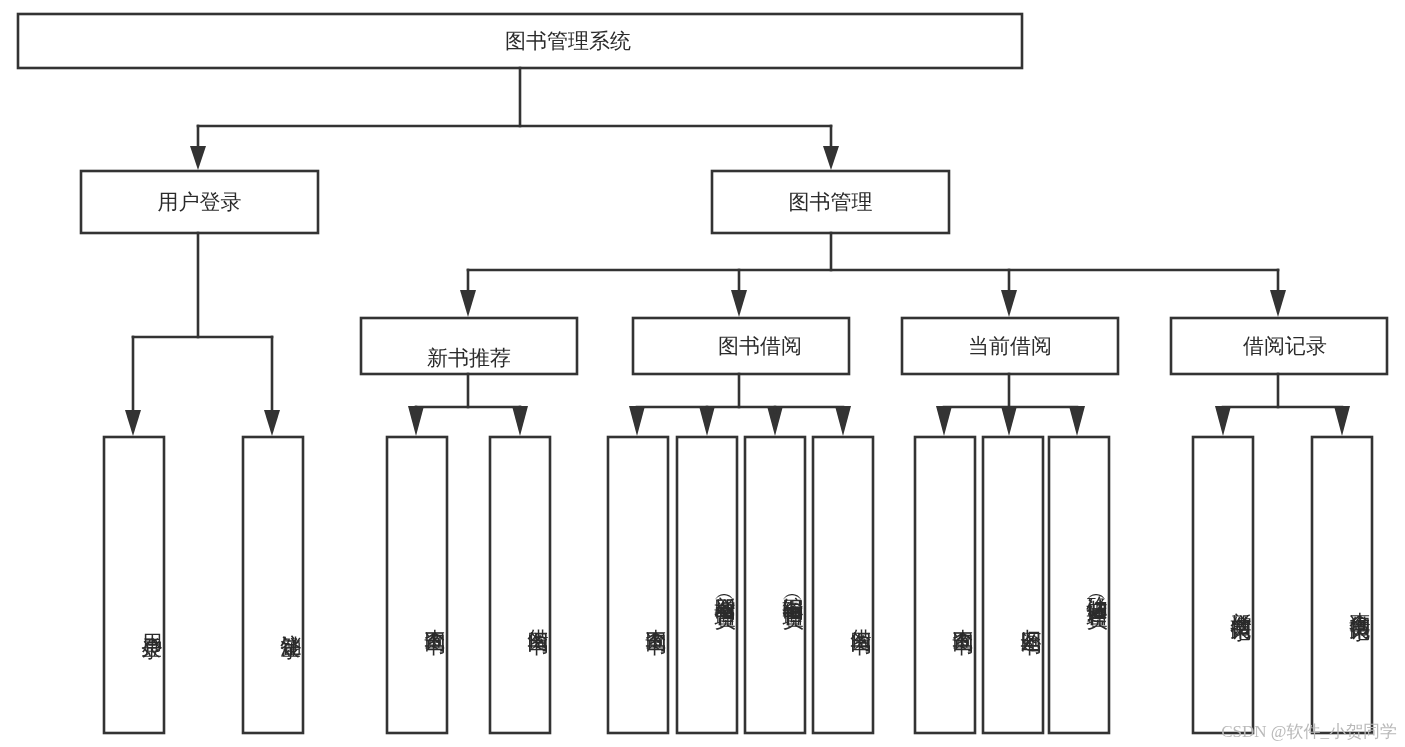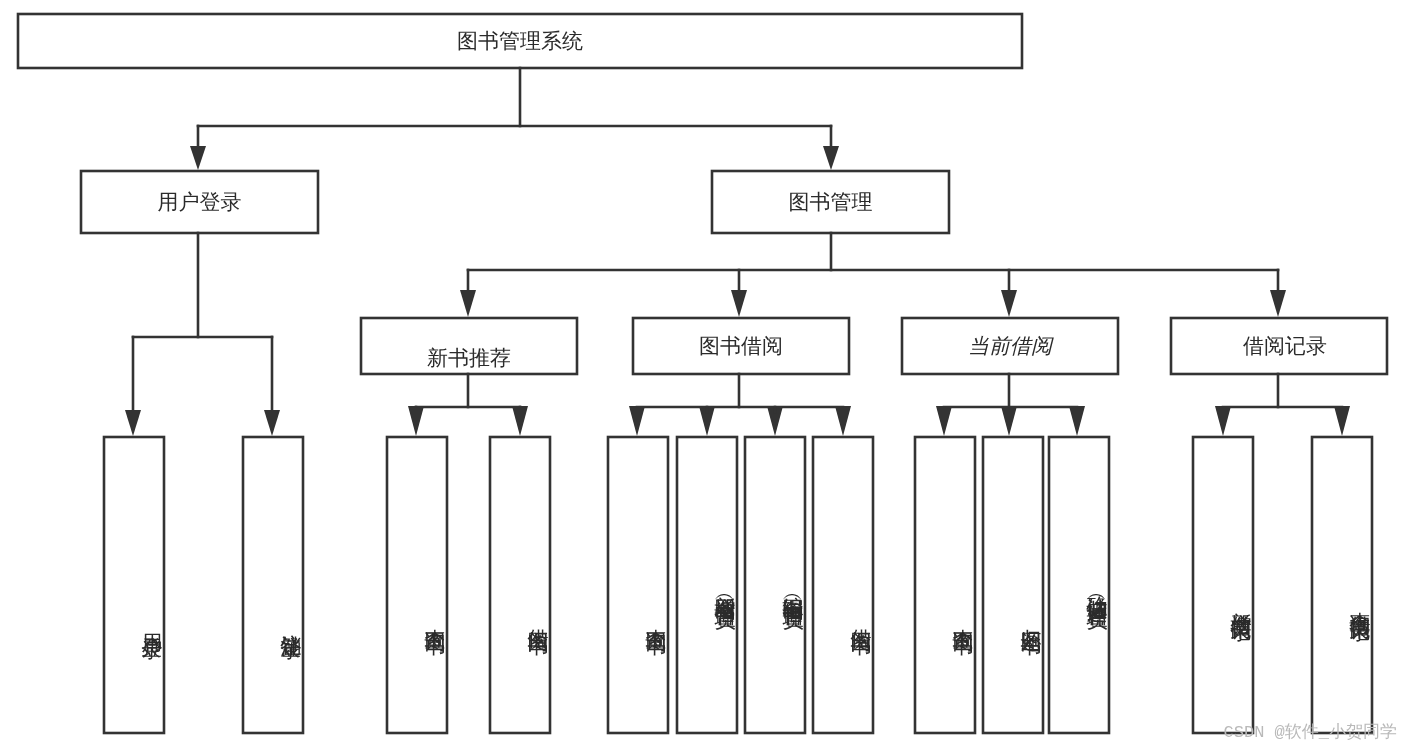--- a/index.html
+++ b/index.html
@@ -64,21 +64,21 @@
     justify-content: center;
     padding-top: 8px;
     box-sizing: border-box;
   }
   .watermark {
     position: absolute;
     right: 8px;
     bottom: 4px;
     font-size: 17px;
     color: #b9b9b9;
-    font-family: Liberation Mono, monospace;
+    font-family: Liberation Serif, serif;
     white-space: nowrap;
     pointer-events: none;
   }
 </style>
 </head>
 <body>
 
 <div id="diagram-root">
 
   <svg class="canvas" viewBox="0 0 1405 747">
@@ -161,28 +161,28 @@
     <line class="conn" x1="1278" y1="374" x2="1278" y2="407"></line>
     <line class="conn" x1="1223" y1="407" x2="1342" y2="407"></line>
     <polygon class="arrow-head" points="1215,406 1231,406 1223,436"></polygon>
     <polygon class="arrow-head" points="1334,406 1350,406 1342,436"></polygon>
 
     <rect class="node-box" x="1193" y="437" width="60" height="296"></rect>
     <rect class="node-box" x="1312" y="437" width="60" height="296"></rect>
 
   </svg>
 
-  <div class="node-label horiz" style="left:18px; top:14px; width:1004px; height:54px;">图书管理系统</div>
+  <div class="node-label horiz" style="left:18px; top:14px; width:1004px; height:54px;padding-left:48px;">图书管理系统</div>
 
   <div class="node-label horiz" style="left:81px; top:171px; width:237px; height:62px;">用户登录</div>
   <div class="node-label horiz" style="left:712px; top:171px; width:237px; height:62px;border-radius:8px;">图书管理</div>
 
   <div class="node-label horiz" style="left:361px; top:318px; width:216px; height:56px;margin-top:12px;">新书推荐</div>
-  <div class="node-label horiz" style="left:633px; top:318px; width:216px; height:56px;">图书借阅</div>
-  <div class="node-label horiz" style="left:902px; top:318px; width:216px; height:56px;font-style:italic;">当前借阅</div>
+  <div class="node-label horiz" style="left:652px; top:318px; width:216px; height:56px;">图书借阅</div>
+  <div class="node-label horiz" style="left:902px; top:318px; width:216px; height:56px;">当前借阅</div>
   <div class="node-label horiz" style="left:1171px; top:318px; width:216px; height:56px;padding-left:6px;">借阅记录</div>
 
   <div class="node-label vert" style="left:104px; top:437px; width:60px; height:296px; padding-top:72px;">用户登录</div>
   <div class="node-label vert" style="left:243px; top:437px; width:60px; height:296px; padding-top:72px;">注销登录</div>
 
   <div class="node-label vert" style="left:387px; top:437px; width:60px; height:296px; padding-top:62px;">查询图书</div>
   <div class="node-label vert" style="left:490px; top:437px; width:60px; height:296px; padding-top:62px;">借阅图书</div>
 
   <div class="node-label vert" style="left:608px; top:437px; width:60px; height:296px; padding-top:62px;">查询图书</div>
   <div class="node-label vert" style="left:677px; top:437px; width:60px; height:296px; padding-top:6px;">新增图书（管理员）</div>

